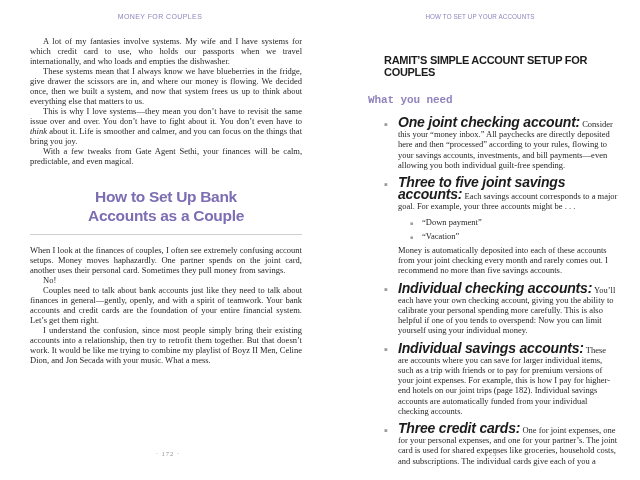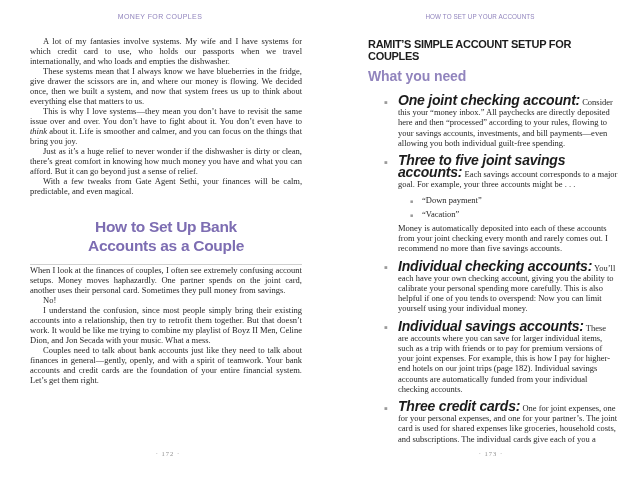--- a/index.html
+++ b/index.html
@@ -40,35 +40,35 @@
     font-family: "Liberation Sans", sans-serif;
     font-weight: bold;
     font-size: 15.5px; line-height: 18.5px;
     letter-spacing: -0.3px;
     color: #7d6db2;
   }
   .heading-rule {
     border: none; border-top: 1px solid #cfcfcf;
     margin: 9px 0 0 0;
   }
-  .after-rule { }
+  .after-rule { margin-top: 10px; }
 
   
   .col-right {
     position: absolute; left: 48px; top: 38px; width: 250px;
   }
   .rp-title {
     font-family: "Liberation Sans", sans-serif;
     font-size: 11px; letter-spacing: -0.3px;
     color: #1c1c1c;
-    margin: 0;
+    margin: 16px;
   }
   .rp-subtitle {
-    font-family: Liberation Sans, sans-serif;
-    font-size: 14px; letter-spacing: -0.1px;
+    font-family: Liberation Mono, monospace;
+    font-size: 11px; letter-spacing: -0.1px;
     color: #9184bd;
     margin: 6px 0 0 0;
   }
   .bullet-list { margin-top: 11px; }
   .bullet {
     position: relative;
     padding-left: 30px;
     margin-bottom: 7px;
     font-size: 8.5px; line-height: 10.2px;
     text-align: left;
@@ -110,33 +110,32 @@
 
 <div class="spread">
 
   <div class="page page-left">
     <div class="running-head">MONEY FOR COUPLES</div>
 
     <div class="col-left">
       <p class="body-par indent">A lot of my fantasies involve systems. My wife and I have systems for which credit card to use, who holds our passports when we travel internationally, and who loads and empties the dishwasher.</p>
       <p class="body-par indent">These systems mean that I always know we have blueberries in the fridge, give drawer the scissors are in, and where our money is flowing. We decided once, then we built a system, and now that system frees us up to think about everything else that matters to us.</p>
       <p class="body-par indent"><span>This is why I love systems—they mean you don’t have to revisit the same issue over and over. You don’t have to fight about it. You don’t even have to </span><i>think</i><span> about it. Life is smoother and calmer, and you can focus on the things that bring you joy.</span></p>
-      <p class="body-par indent">Just as it’s a huge relief to never wonder if the dishwasher is dirty or clean, there’s great comfort in knowing how much money you have and what you can afford. But it can go beyond just a sense of relief.</p>
       <p class="body-par indent">With a few tweaks from Gate Agent Sethi, your finances will be calm, predictable, and even magical.</p>
 
       <div class="section-heading">
         <div>How to Set Up Bank</div>
         <div>Accounts as a Couple</div>
       </div>
       <hr class="heading-rule">
 
       <p class="body-par after-rule">When I look at the finances of couples, I often see extremely confusing account setups. Money moves haphazardly. One partner spends on the joint card, another uses their personal card. Sometimes they pull money from savings.</p>
       <p class="body-par indent">No!</p>
+      <p class="body-par indent">Couples need to talk about bank accounts just like they need to talk about finances in general—gently, openly, and with a spirit of teamwork. Your bank accounts and credit cards are the foundation of your entire financial system. Let’s get them right.</p>
       <p class="body-par indent">I understand the confusion, since most people simply bring their existing accounts into a relationship, then try to retrofit them together. But that doesn’t work. It would be like me trying to combine my playlist of Boyz II Men, Celine Dion, and Jon Secada with your music. What a mess.</p>
-      <p class="body-par indent">Couples need to talk about bank accounts just like they need to talk about finances in general—gently, openly, and with a spirit of teamwork. Your bank accounts and credit cards are the foundation of your entire financial system. Let’s get them right.</p>
     </div>
 
     <div class="page-number">· 172 ·</div>
   </div>
 
   <div class="page page-right">
     <div class="running-head">HOW TO SET UP YOUR ACCOUNTS</div>
 
     <div class="col-right">
       <h1 class="rp-title">RAMIT’S SIMPLE ACCOUNT SETUP FOR COUPLES</h1>

